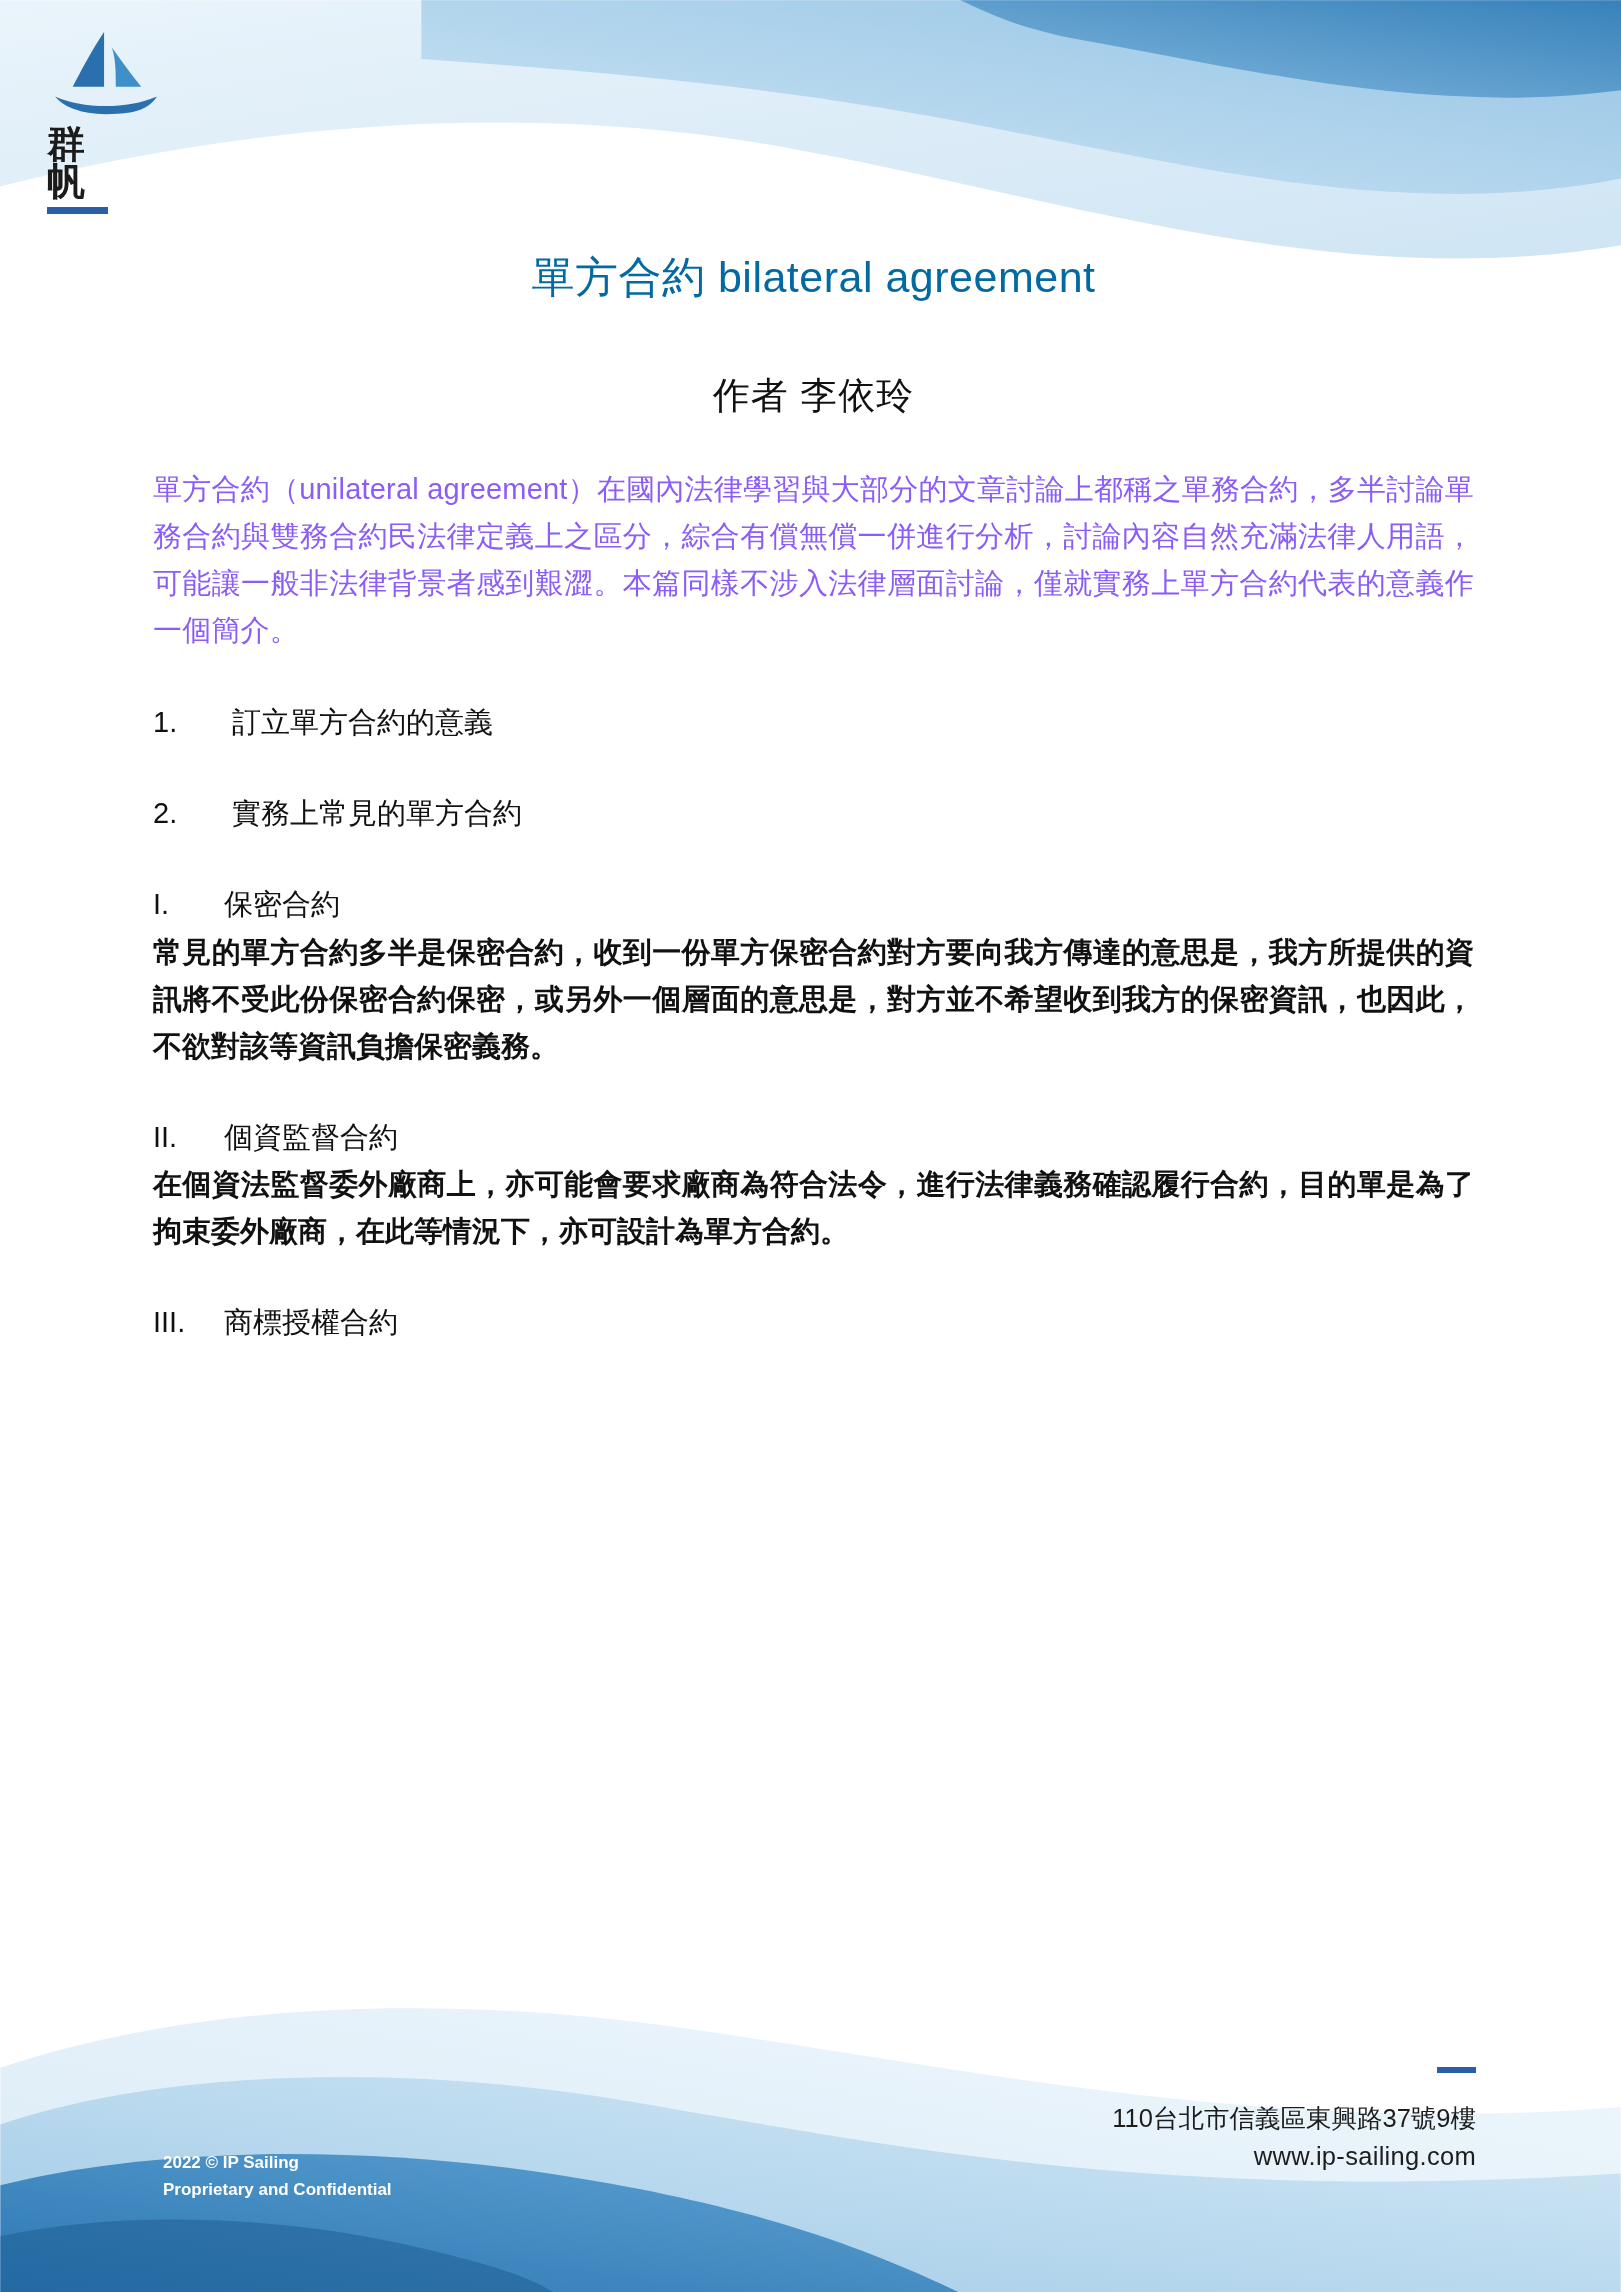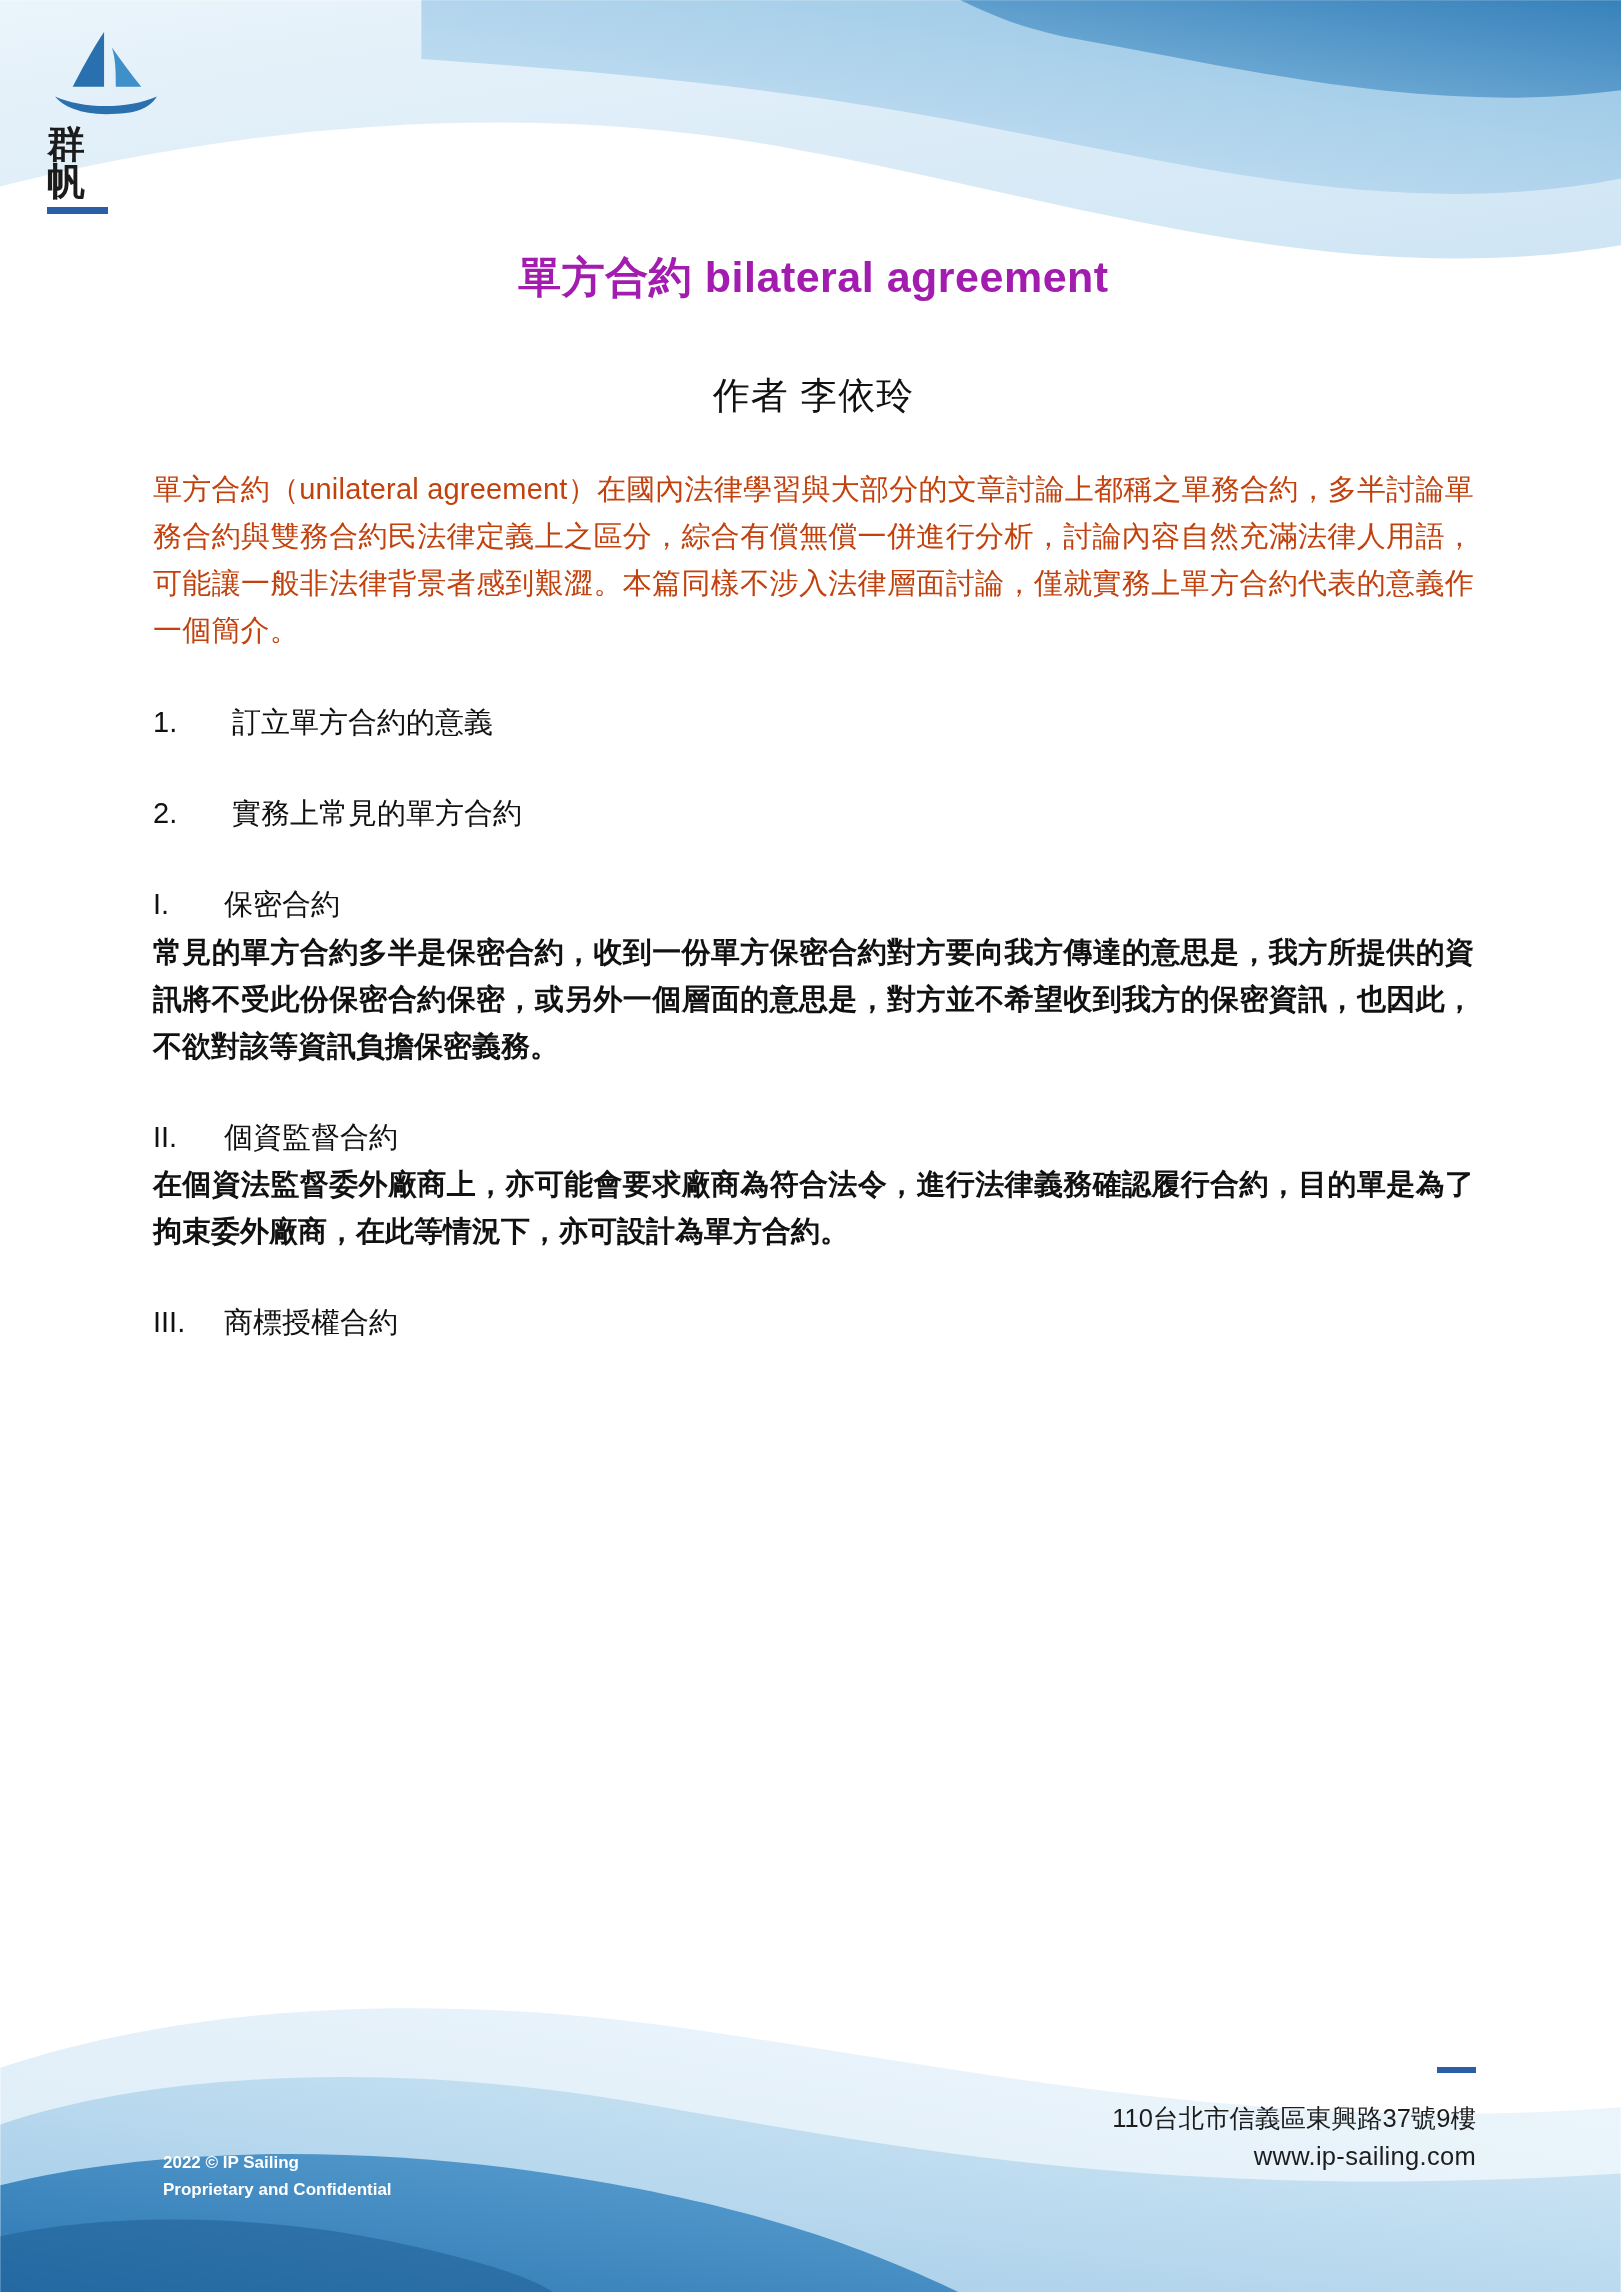--- a/index.html
+++ b/index.html
@@ -54,37 +54,37 @@
     position: absolute;
     left: 0;
     top: 0;
     width: 1621px;
     padding: 0 147px 0 153px;
   }
   .title {
     margin-top: 249px;
     text-align: center;
     font-size: 43px;
-    font-weight: 700;
-    color: #a21caf;
+    font-weight: 400;
+    color: #0369a1;
     letter-spacing: 0.5px;
   }
   .author {
     margin-top: 64px;
     text-align: center;
     font-size: 37px;
     color: #111;
     letter-spacing: 1px;
   }
 
   .para {
     margin-top: 45px;
     font-size: 29px;
     line-height: 1.62;
-    color: #c2410c;
+    color: #8b5cf6;
     text-align: justify;
     letter-spacing: 0.2px;
   }
 
   .numitem {
     margin-top: 45px;
     font-size: 29px;
     line-height: 1.6;
     color: #111;
     display: flex;

